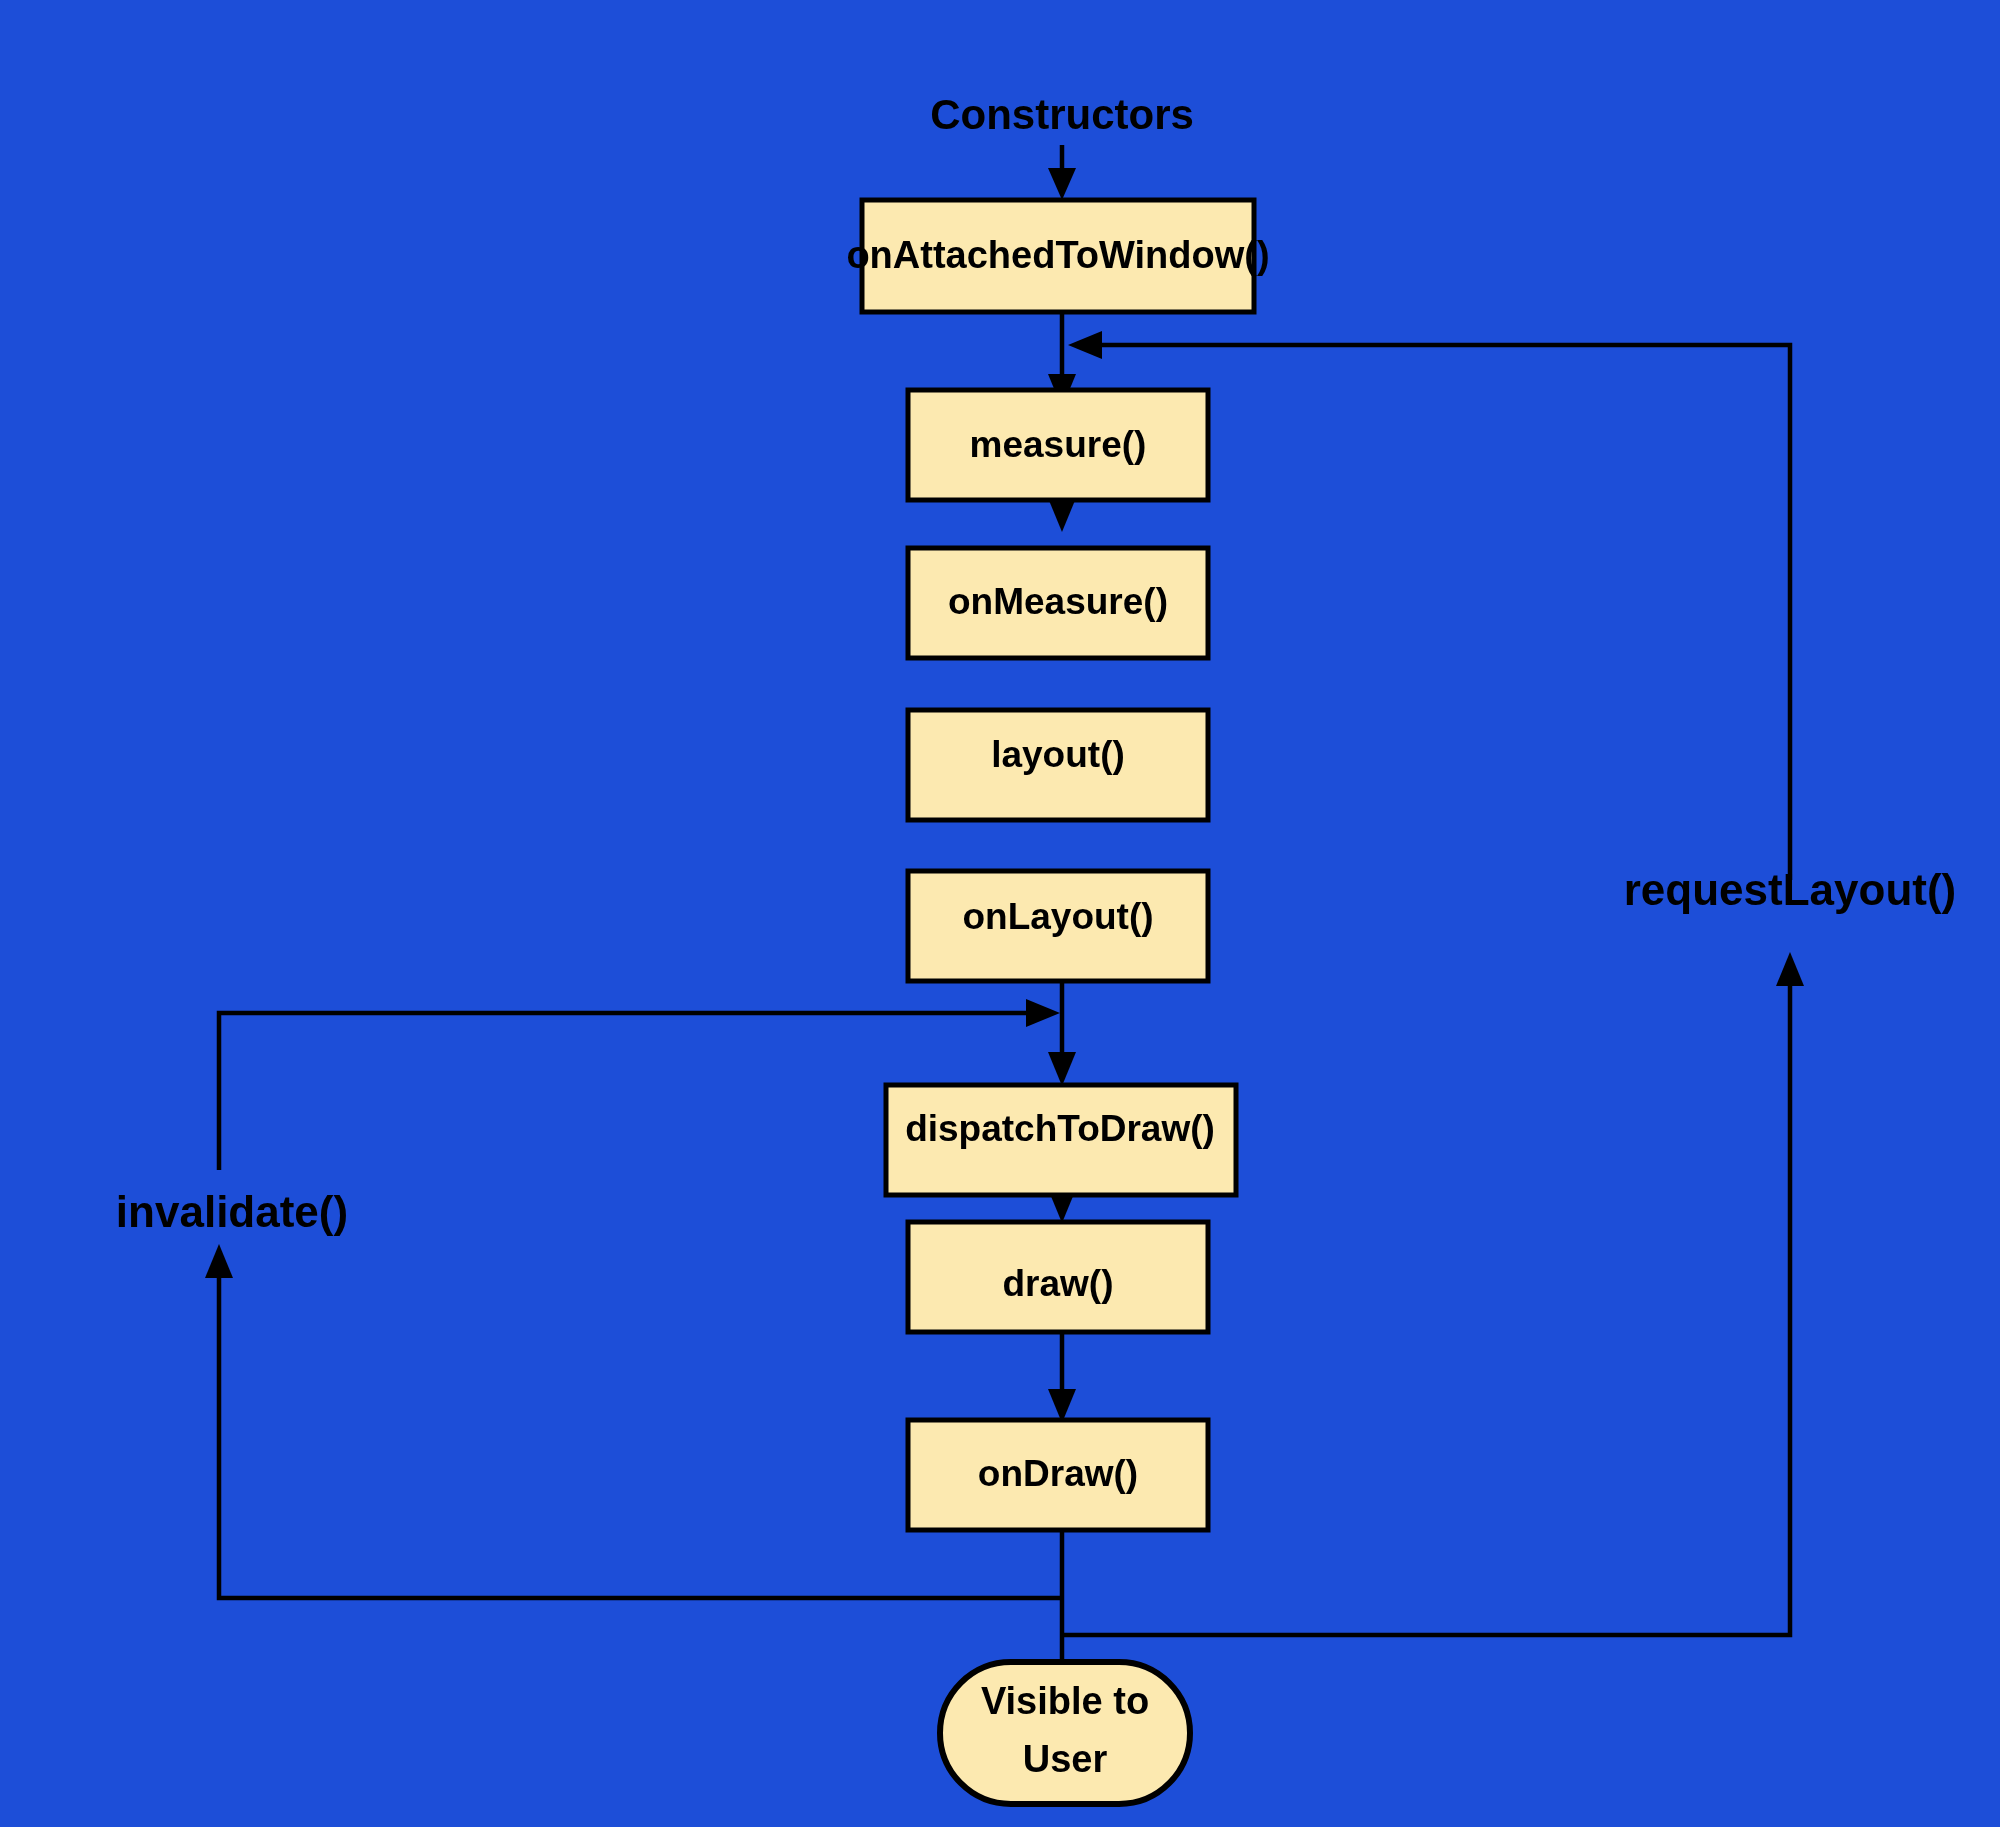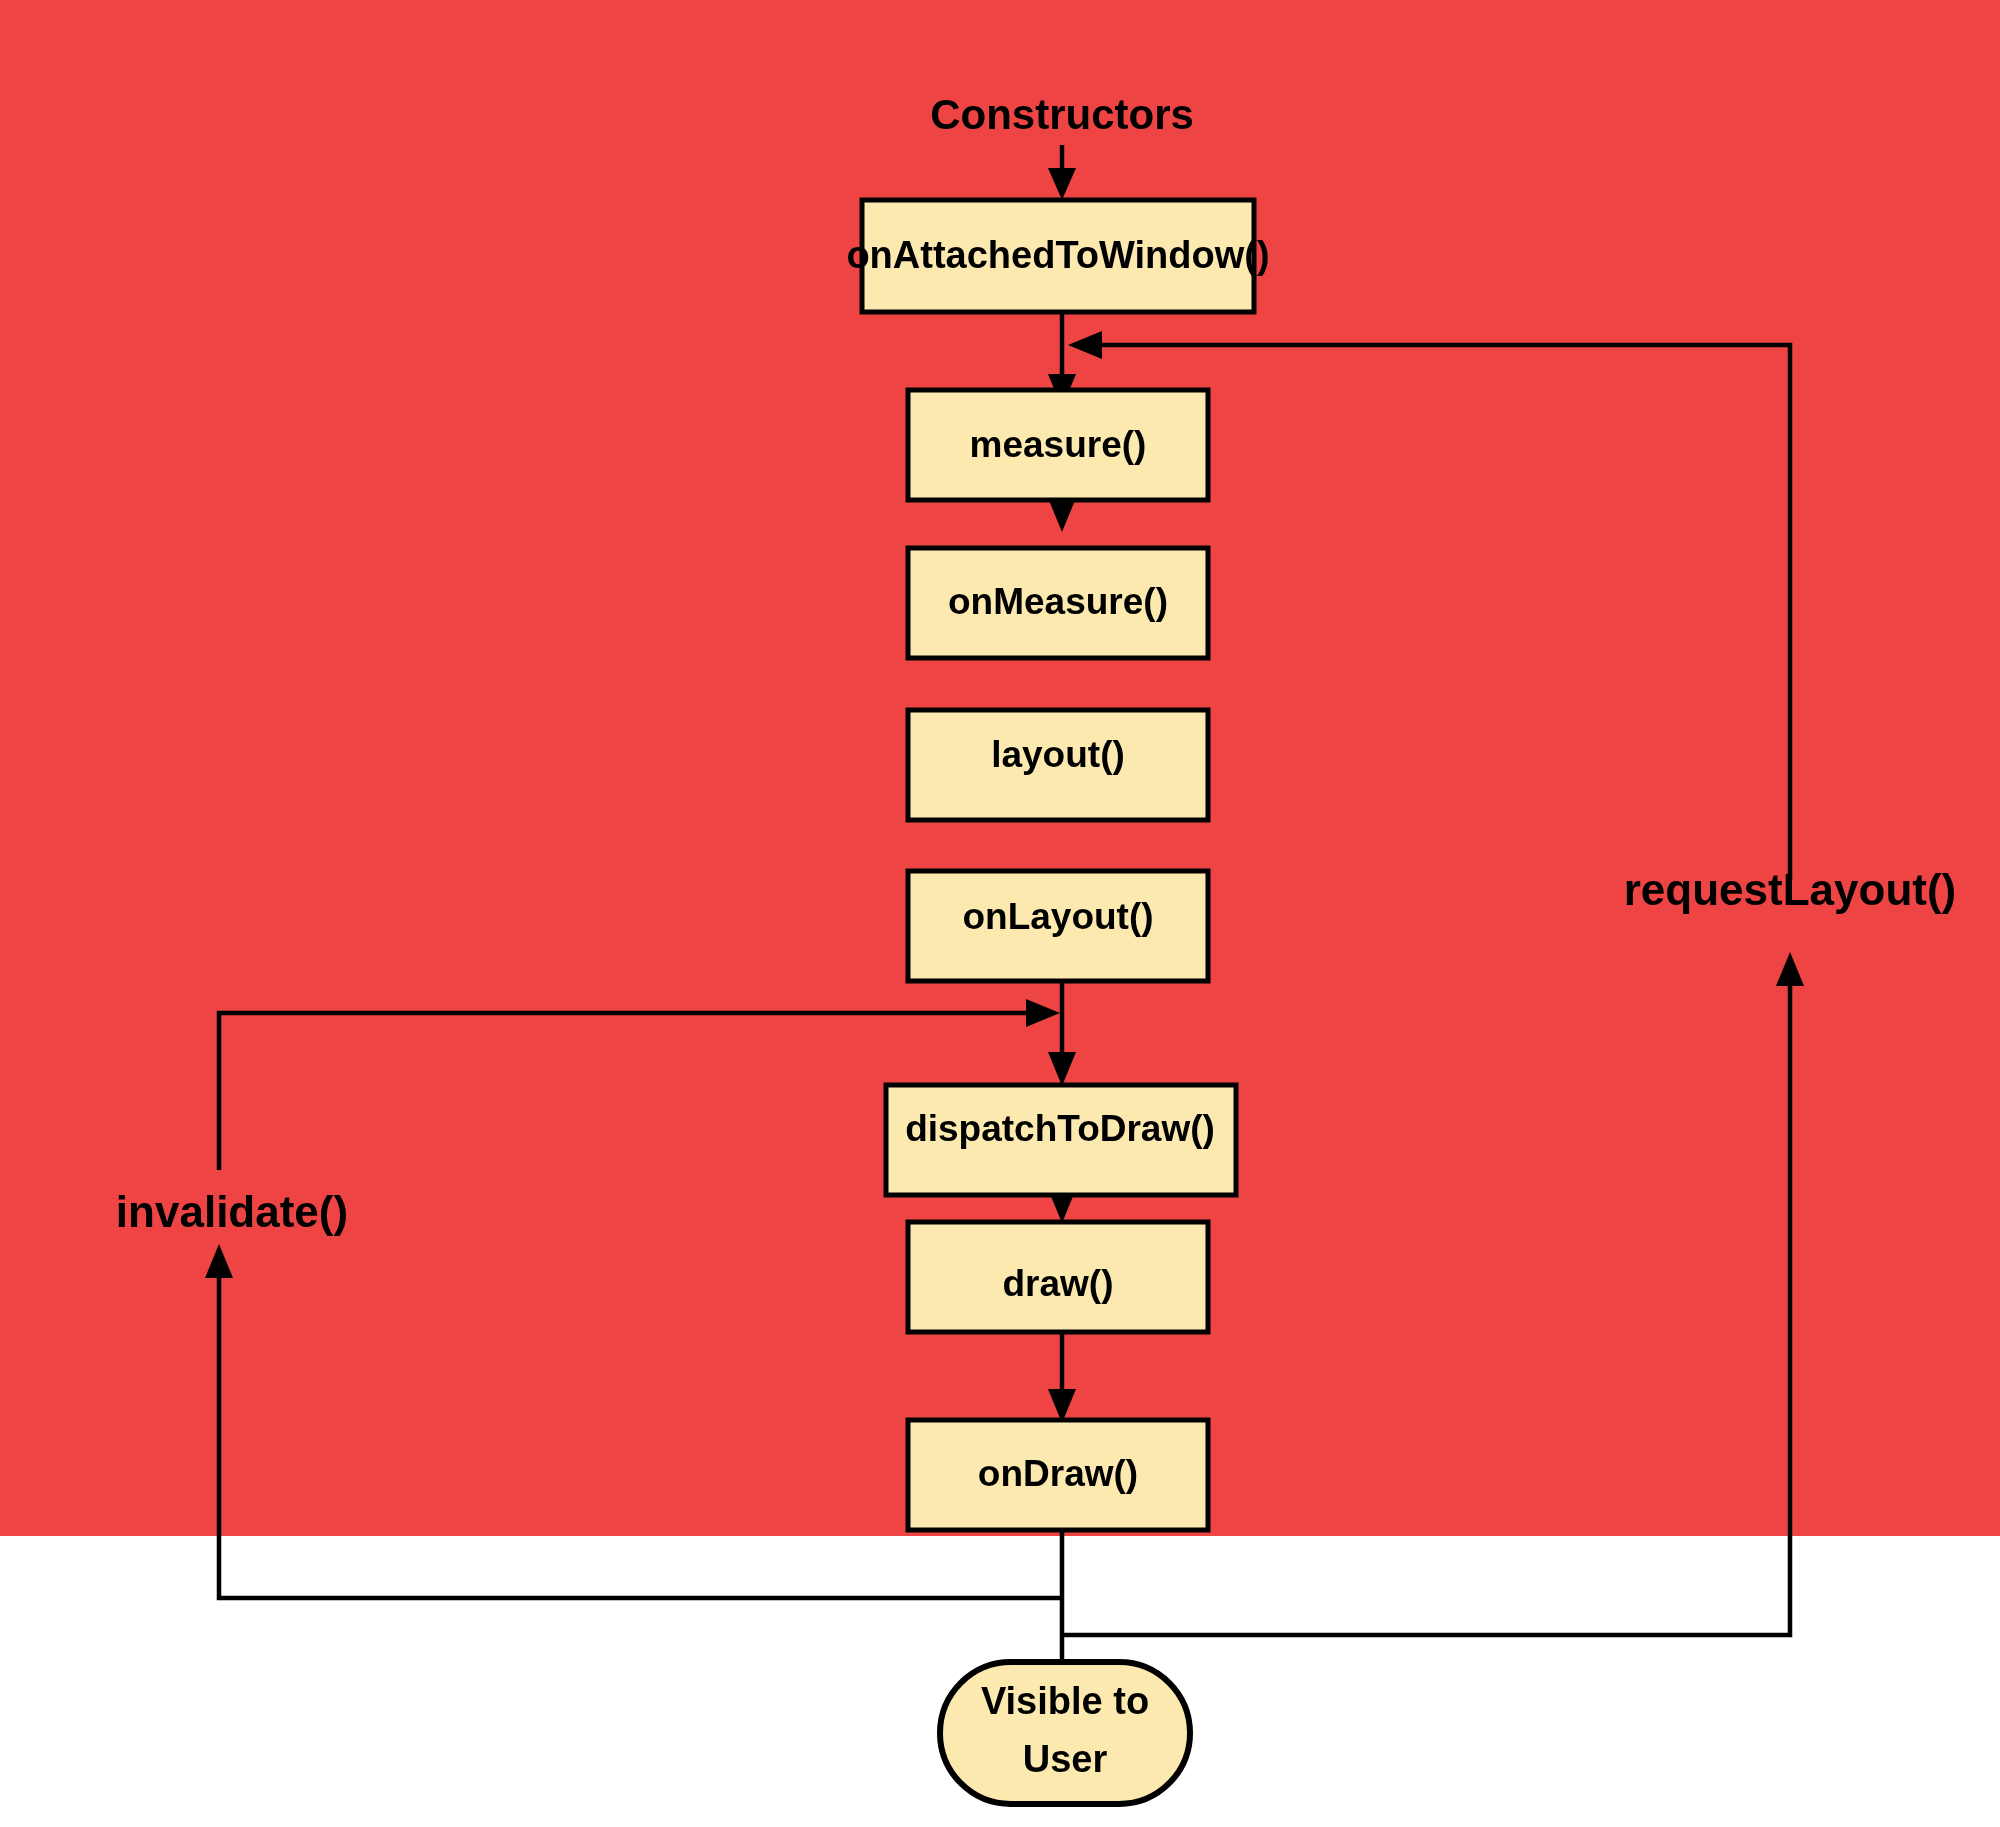--- a/index.html
+++ b/index.html
@@ -10,22 +10,22 @@
   }
   body {
     width: 2000px;
     height: 1827px;
     font-family: "Liberation Sans", sans-serif;
     overflow: hidden;
   }
   #diagram-root {
     position: relative;
     width: 2000px;
-    height: 1536px;
-    background: #ef4444;
+    height: 1827px;
+    background: #1d4ed8;
     text-align: center;
   }
   svg.flow-canvas {
     display: block;
     width: 2000px;
     height: 1827px;
   }
   .node-rect {
     fill: #fce9b0;
     stroke: #000000;

